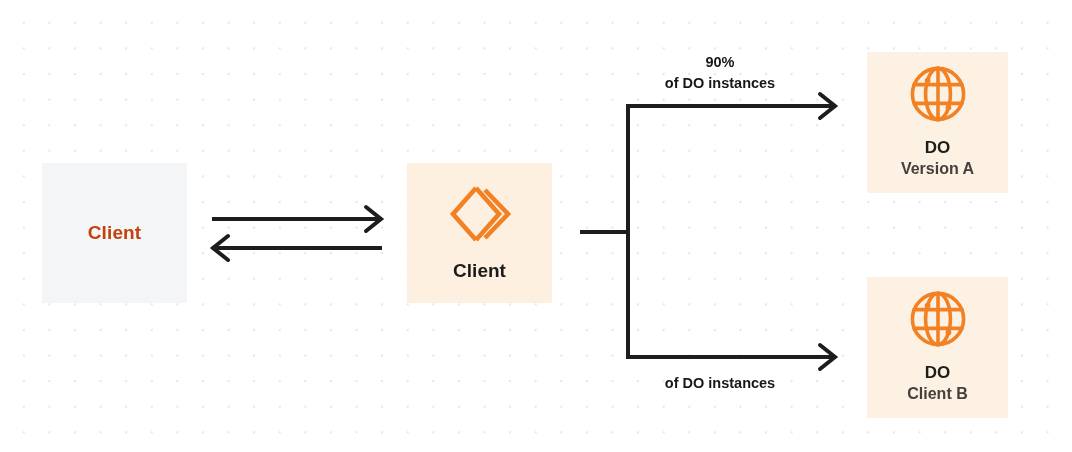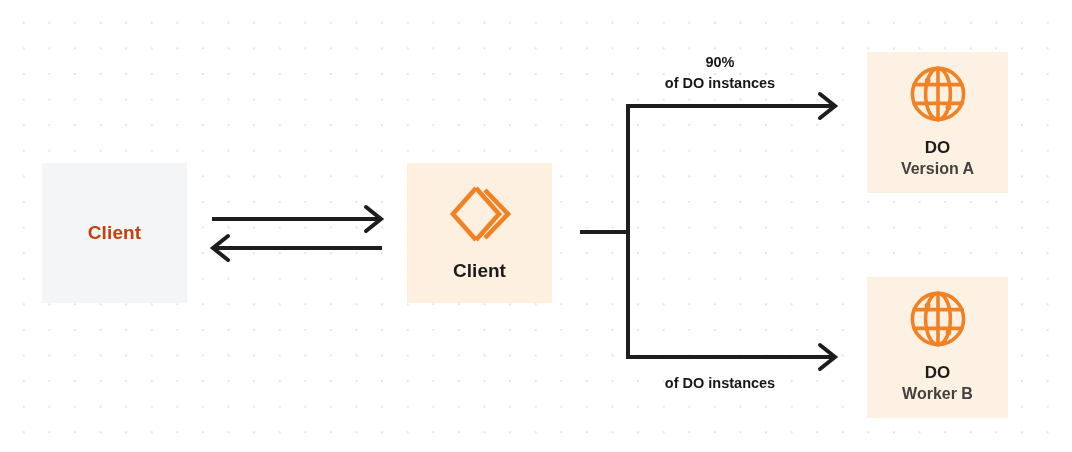--- a/index.html
+++ b/index.html
@@ -210,21 +210,21 @@
         <circle cx="29" cy="29" r="25.6"></circle>
         <line x1="29" y1="3.4" x2="29" y2="54.6"></line>
         <line x1="5.2" y1="19.6" x2="52.8" y2="19.6"></line>
         <line x1="5.2" y1="38.4" x2="52.8" y2="38.4"></line>
         <ellipse cx="29" cy="29" rx="12.4" ry="25.6"></ellipse>
         <circle cx="18.6" cy="15.6" r="2.9" fill="#f28124" stroke="none"></circle>
         <circle cx="39.4" cy="42.4" r="2.9" fill="#f28124" stroke="none"></circle>
       </svg>
     </span>
     <span class="node-title-sm" style="margin-top:14px;">DO</span>
-    <span class="node-sub">Worker B</span>
+    <span class="node-sub">Client B</span>
   </div>
 
   <div class="edge-label edge-label-top">
     <div>90%</div>
     <div>of DO instances</div>
   </div>
 
   <div class="edge-label edge-label-bottom">
     <div>of DO instances</div>
   </div>

